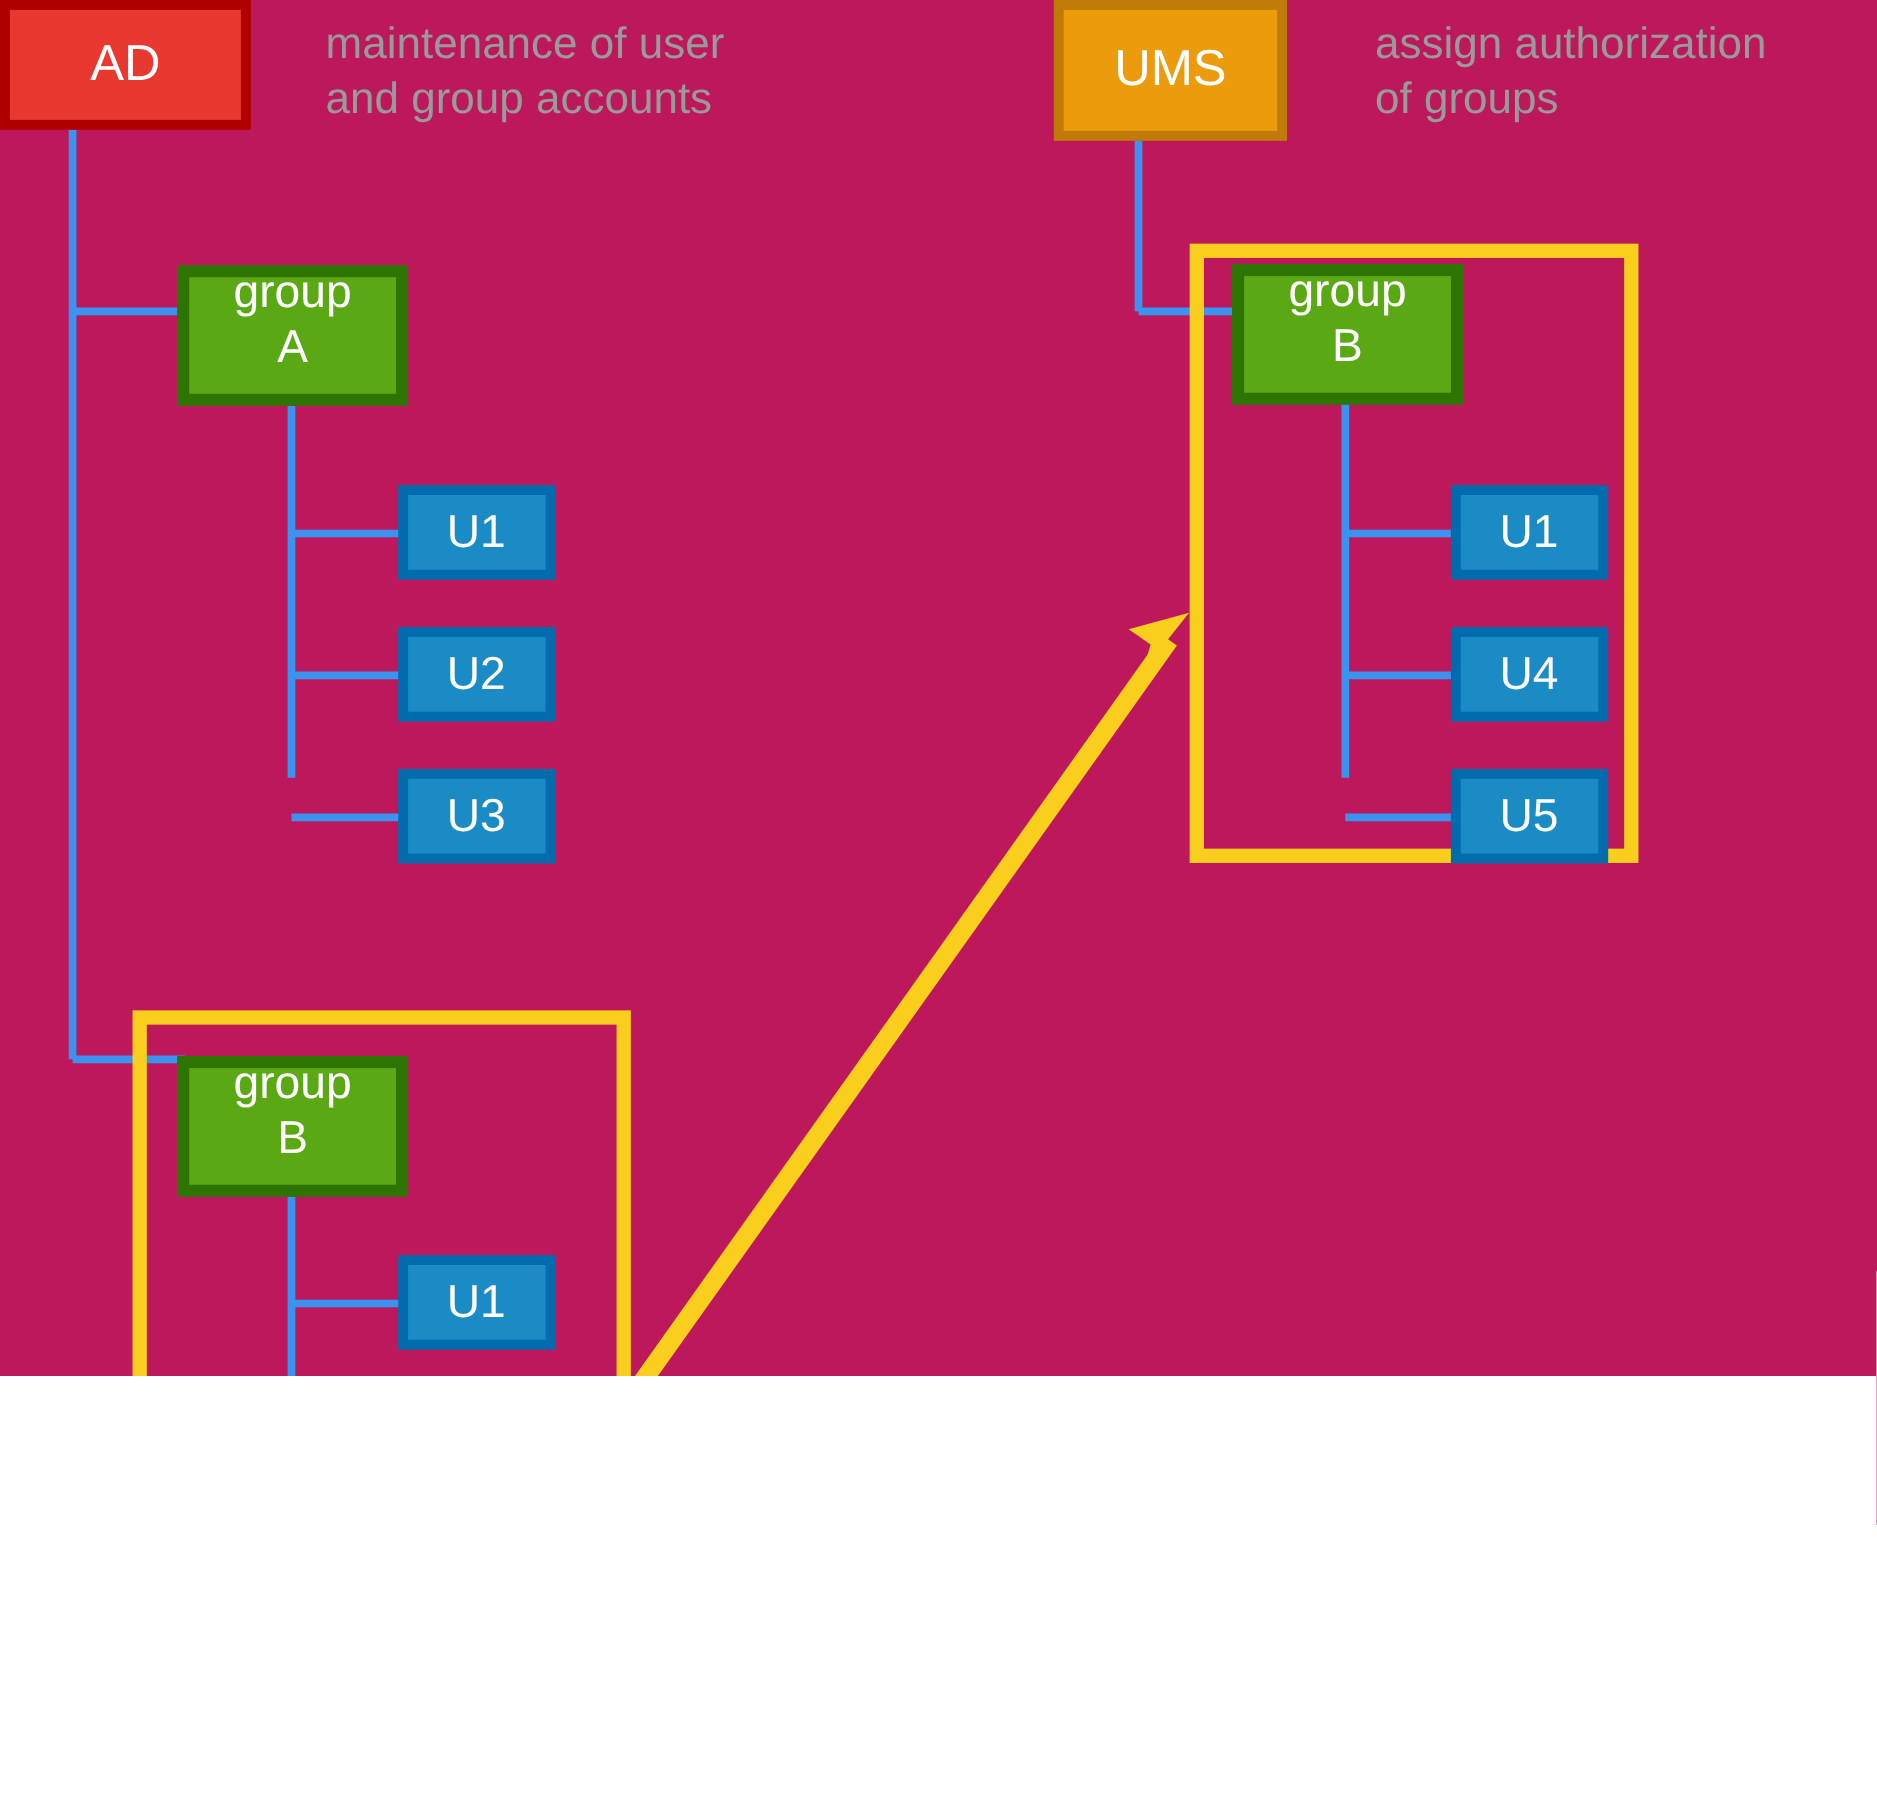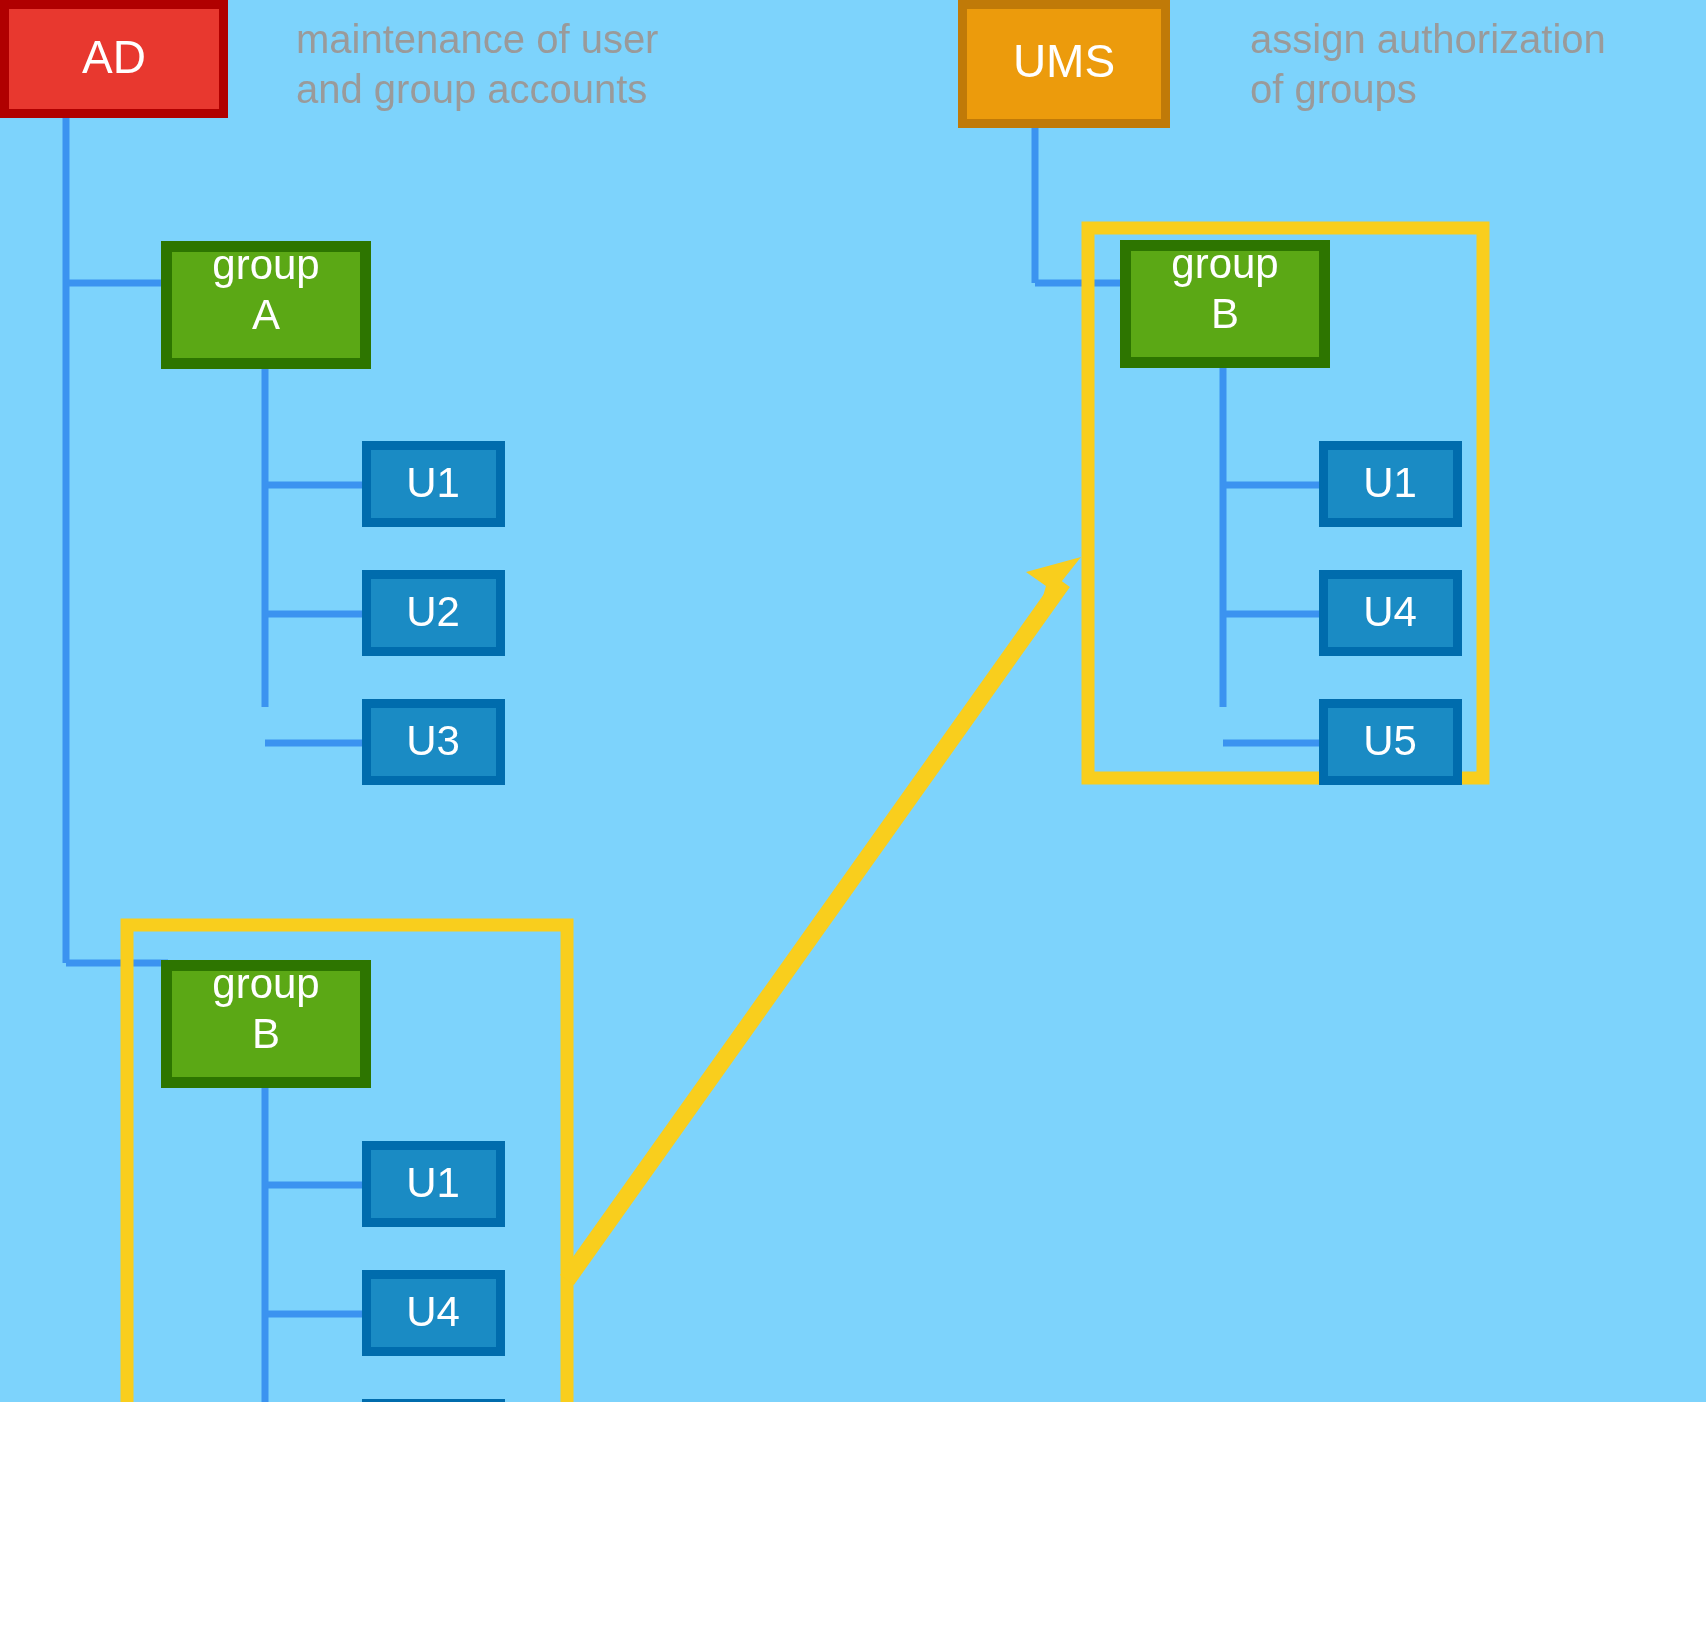--- a/index.html
+++ b/index.html
@@ -6,22 +6,22 @@
     margin: 0;
     padding: 0;
     background: #ffffff;
   }
   body {
     font-family: "Liberation Sans", sans-serif;
   }
   #diagram-root {
     position: relative;
     width: 1706px;
-    height: 1402px;
-    background: #7dd3fc;
+    height: 1251px;
+    background: #be185d;
     overflow: hidden;
   }
   svg.canvas {
     position: absolute;
     left: 0;
     top: 0;
     width: 1706px;
     height: 1650px;
     display: block;
   }

